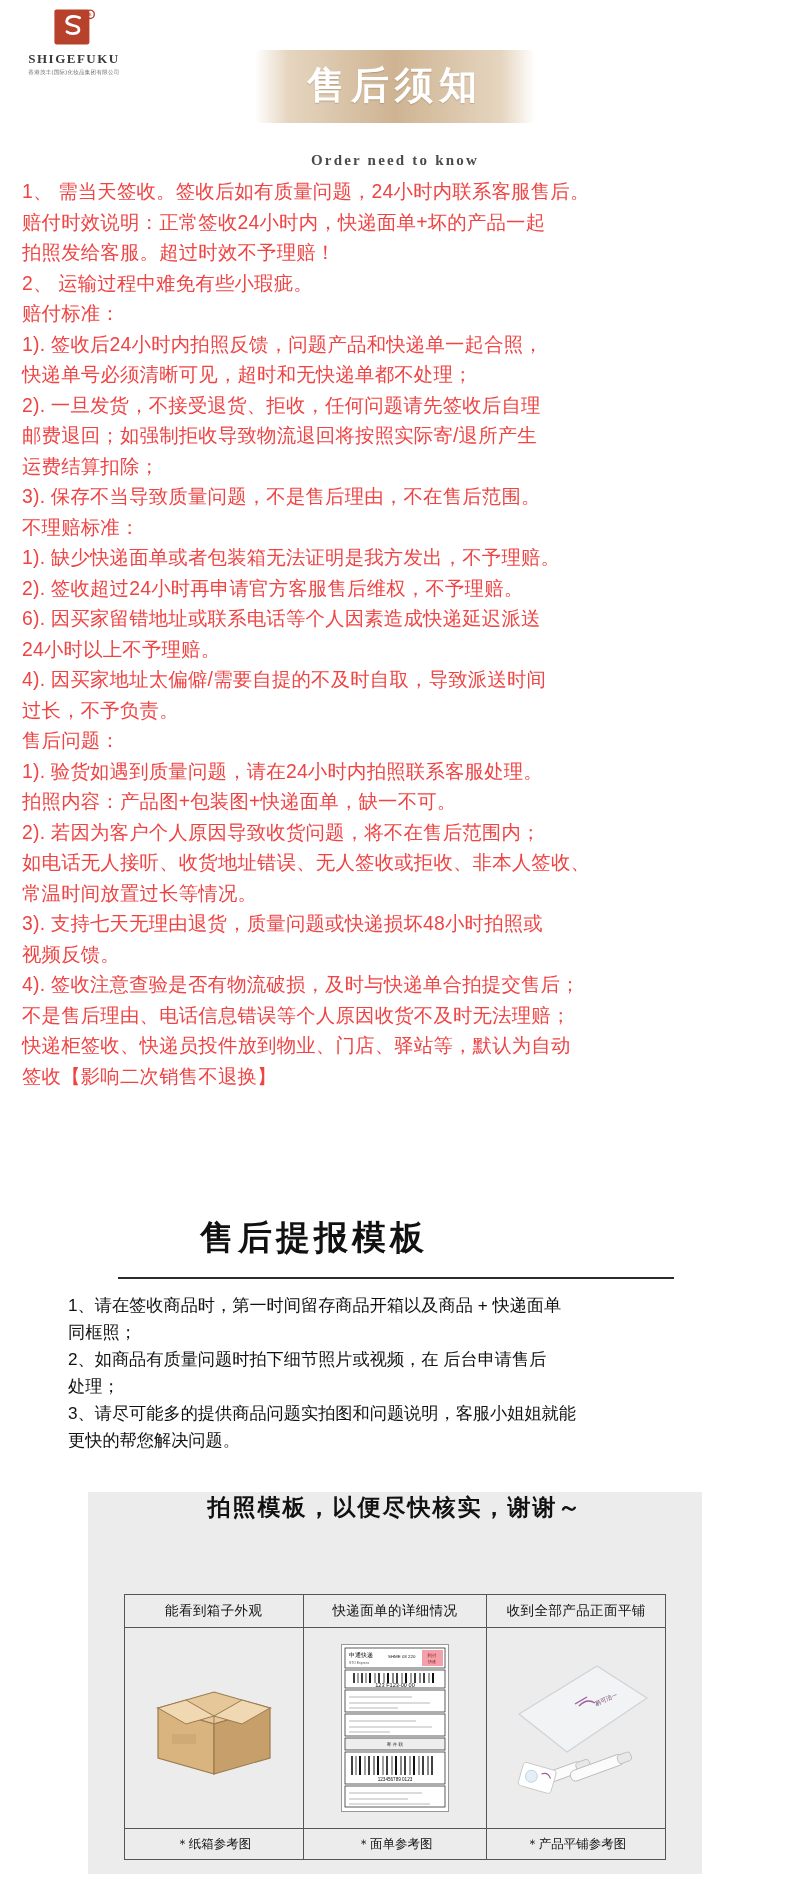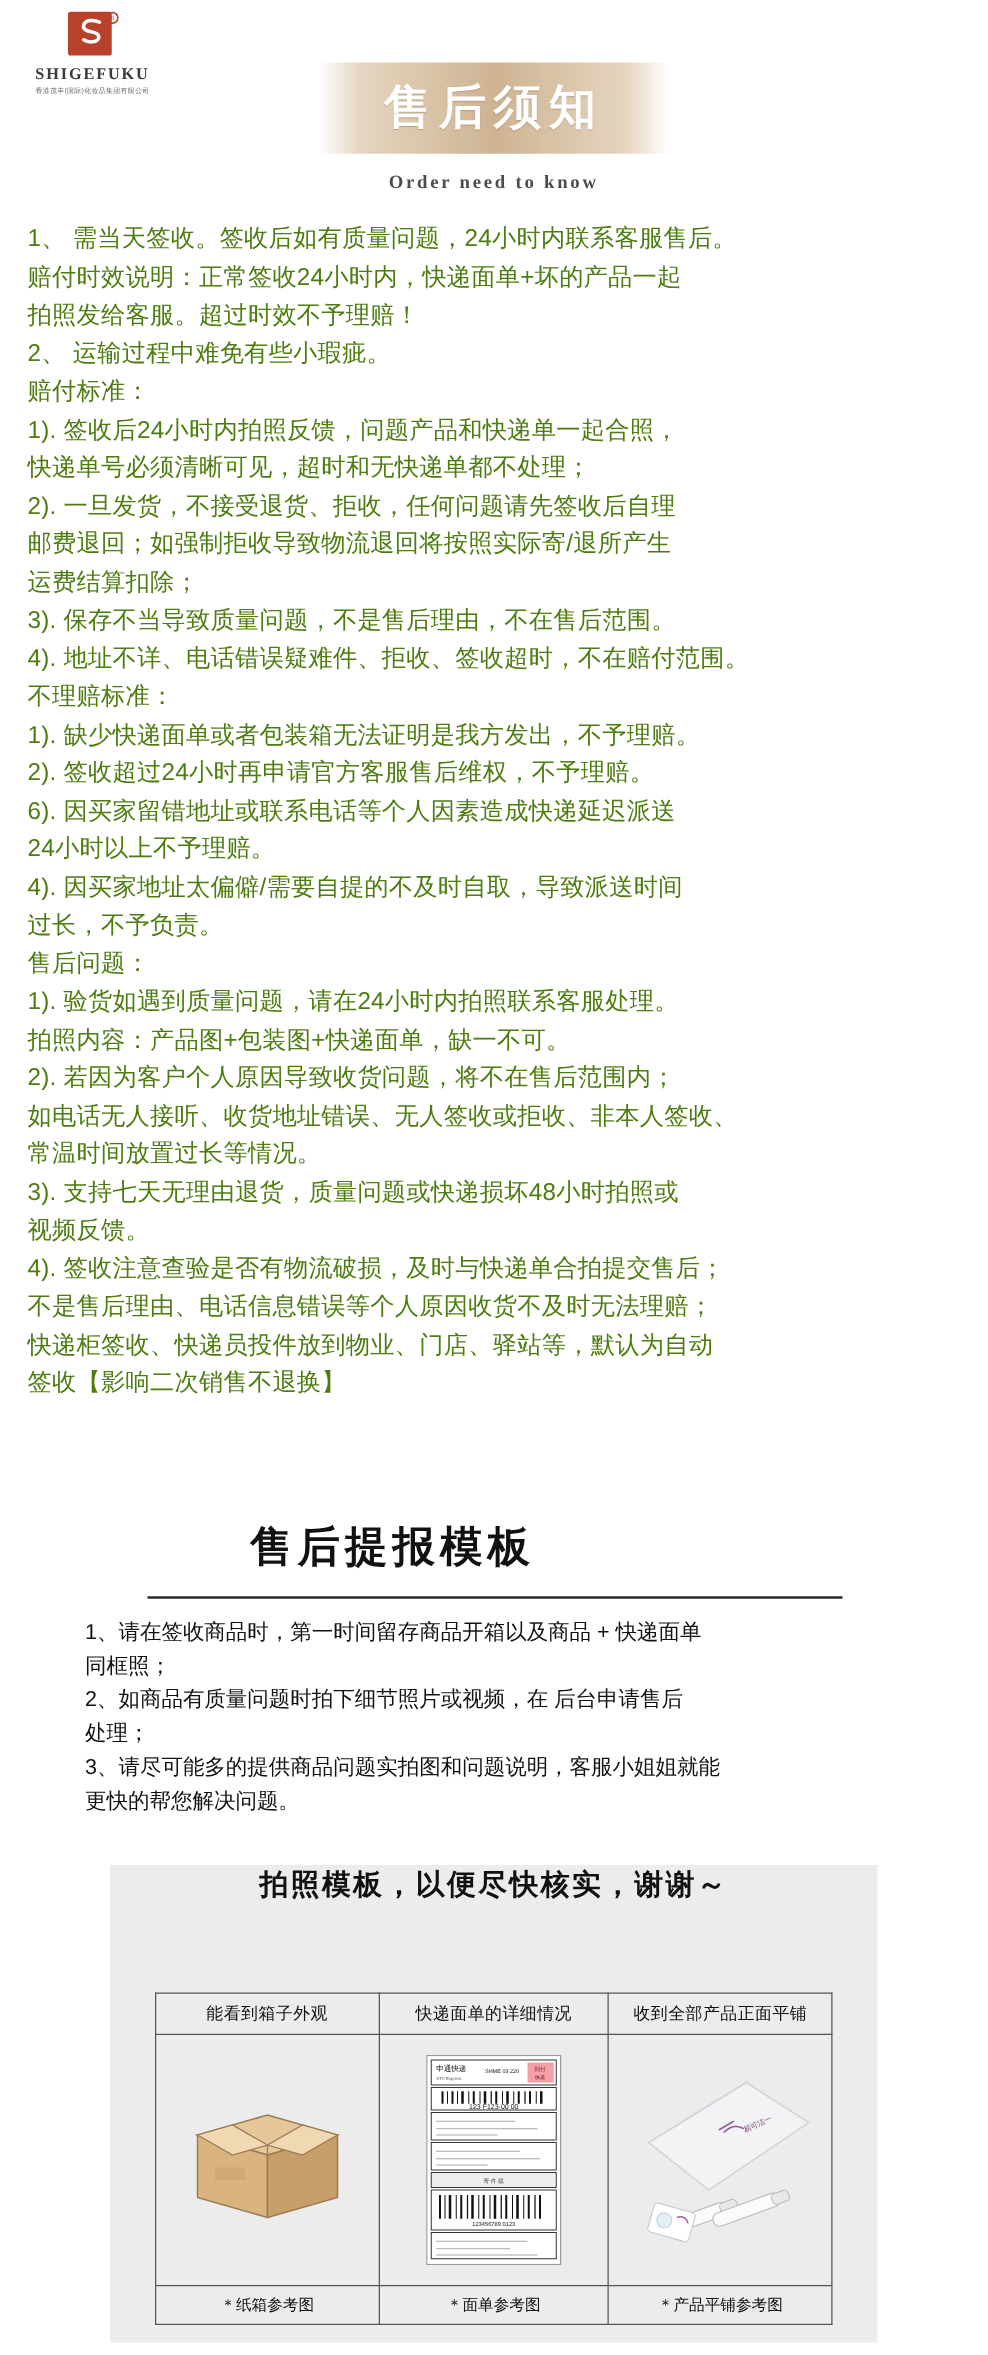--- a/index.html
+++ b/index.html
@@ -75,37 +75,37 @@
   }
   .banner-title {
     font-family: "Liberation Serif", "DejaVu Serif", serif;
     font-size: 38px;
     font-weight: bold;
     color: #ffffff;
     letter-spacing: 6px;
     text-shadow: 0 1px 1px rgba(120,95,62,0.35);
   }
   .banner-en {
-    margin-top: 15px;
+    margin-top: 29px;
     font-size: 15px;
     letter-spacing: 2.2px;
     color: #4b4b4b;
     font-family: "Liberation Serif", "DejaVu Serif", serif;
     font-weight: bold;
   }
 
   
   .content {
     position: absolute;
     left: 22px;
     top: 176px;
     width: 752px;
     font-size: 19.4px;
     line-height: 30.5px;
-    color: #4d7c0f;
+    color: #ef4444;
     letter-spacing: 0.2px;
   }
   .content p {
     margin: 0;
     white-space: pre-wrap;
   }
   .lvl1 { margin-left: 0; }
   .lvl2 { margin-left: 30px; }
   .lvl2-cont { margin-left: 16px; }
   .lvl2-cont2 { margin-left: 30px; }
@@ -229,21 +229,20 @@
       <p class="lvl1">赔付时效说明：正常签收24小时内，快递面单+坏的产品一起</p>
       <p class="lvl1">拍照发给客服。超过时效不予理赔！</p>
       <p class="lvl1">2、 运输过程中难免有些小瑕疵。</p>
       <p class="lvl1">赔付标准：</p>
       <p class="lvl2">1). 签收后24小时内拍照反馈，问题产品和快递单一起合照，</p>
       <p class="lvl2-cont">快递单号必须清晰可见，超时和无快递单都不处理；</p>
       <p class="lvl2">2). 一旦发货，不接受退货、拒收，任何问题请先签收后自理</p>
       <p class="lvl2-cont">邮费退回；如强制拒收导致物流退回将按照实际寄/退所产生</p>
       <p class="lvl2-cont">运费结算扣除；</p>
       <p class="lvl2">3). 保存不当导致质量问题，不是售后理由，不在售后范围。</p>
-      <p class="lvl2">4). 地址不详、电话错误疑难件、拒收、签收超时，不在赔付范围。</p>
       <p class="lvl1">不理赔标准：</p>
       <p class="lvl2">1). 缺少快递面单或者包装箱无法证明是我方发出，不予理赔。</p>
       <p class="lvl2">2). 签收超过24小时再申请官方客服售后维权，不予理赔。</p>
       <p class="lvl2">6). 因买家留错地址或联系电话等个人因素造成快递延迟派送</p>
       <p class="lvl2-cont">24小时以上不予理赔。</p>
       <p class="lvl2">4). 因买家地址太偏僻/需要自提的不及时自取，导致派送时间</p>
       <p class="lvl2-cont">过长，不予负责。</p>
       <p class="lvl1">售后问题：</p>
       <p class="lvl2">1). 验货如遇到质量问题，请在24小时内拍照联系客服处理。</p>
       <p class="lvl2-cont">拍照内容：产品图+包装图+快递面单，缺一不可。</p>

